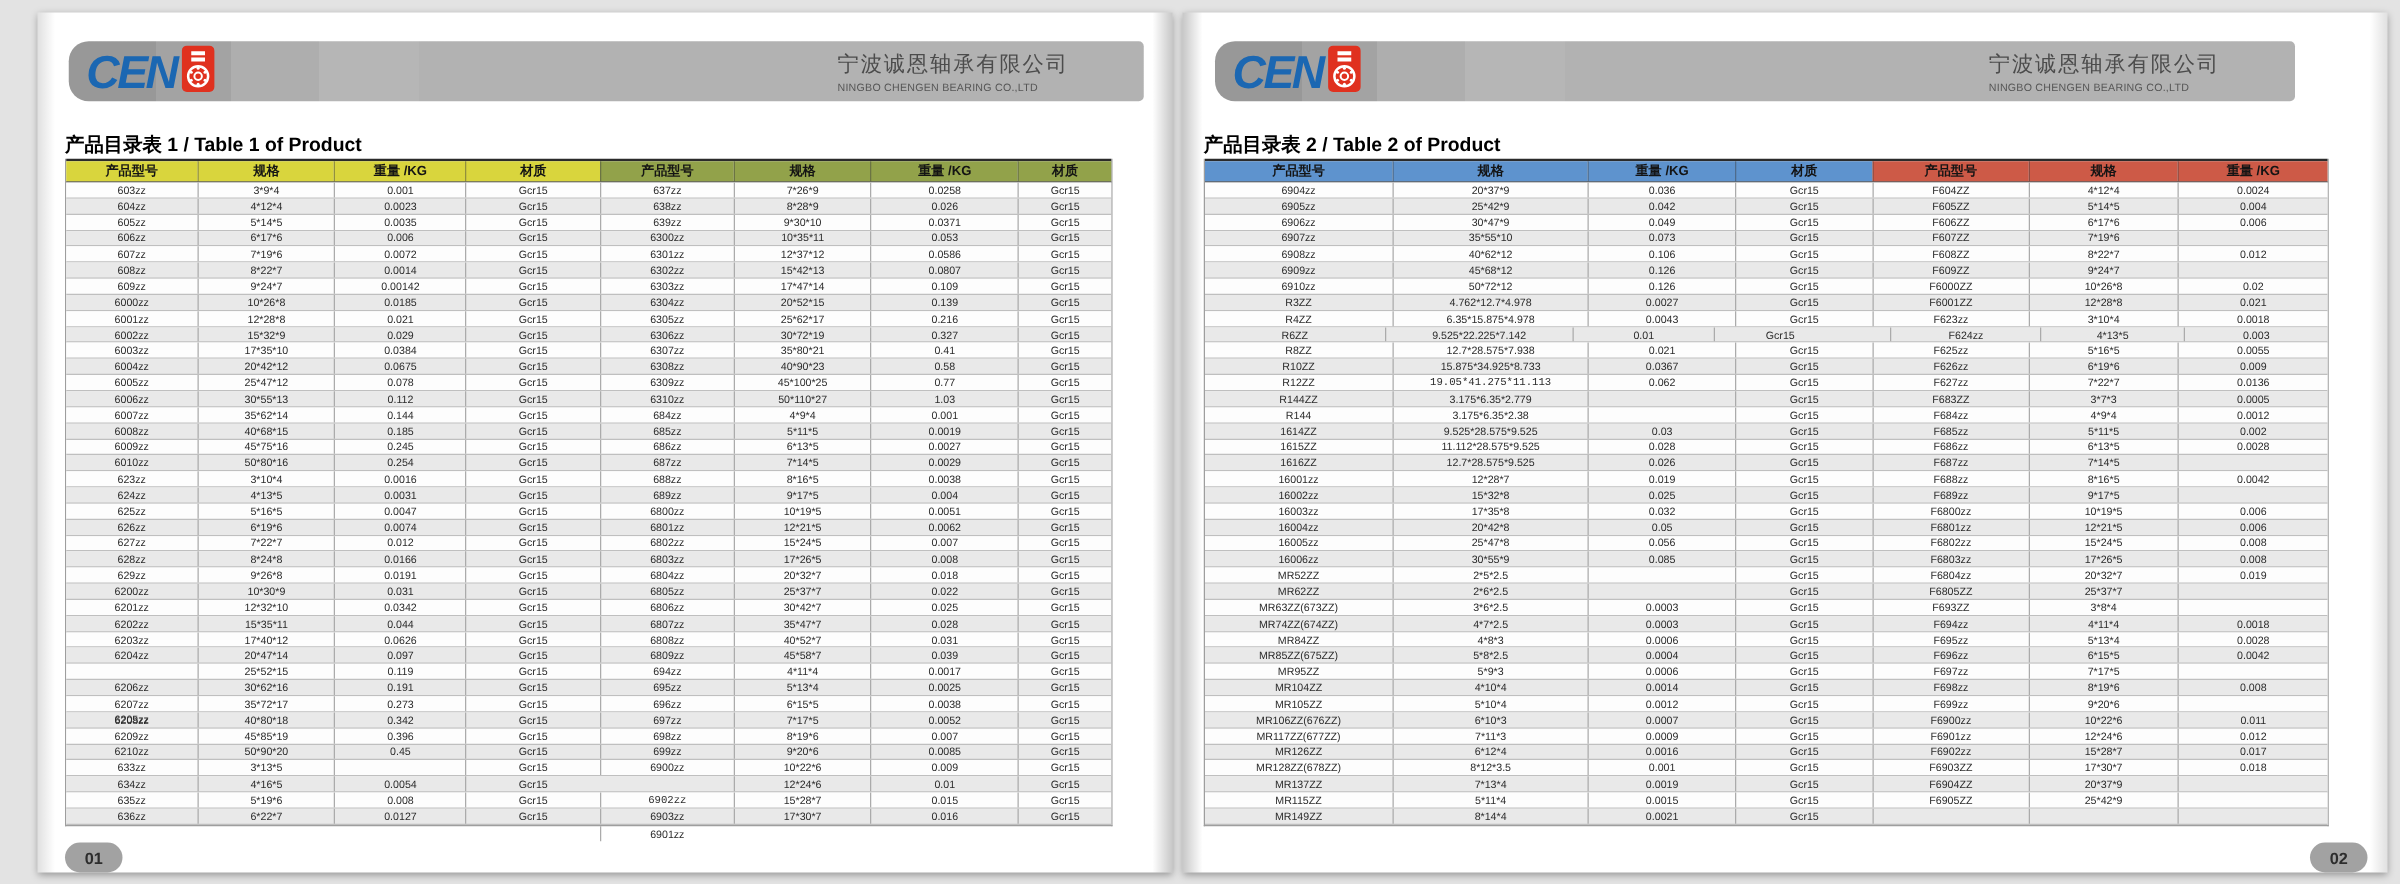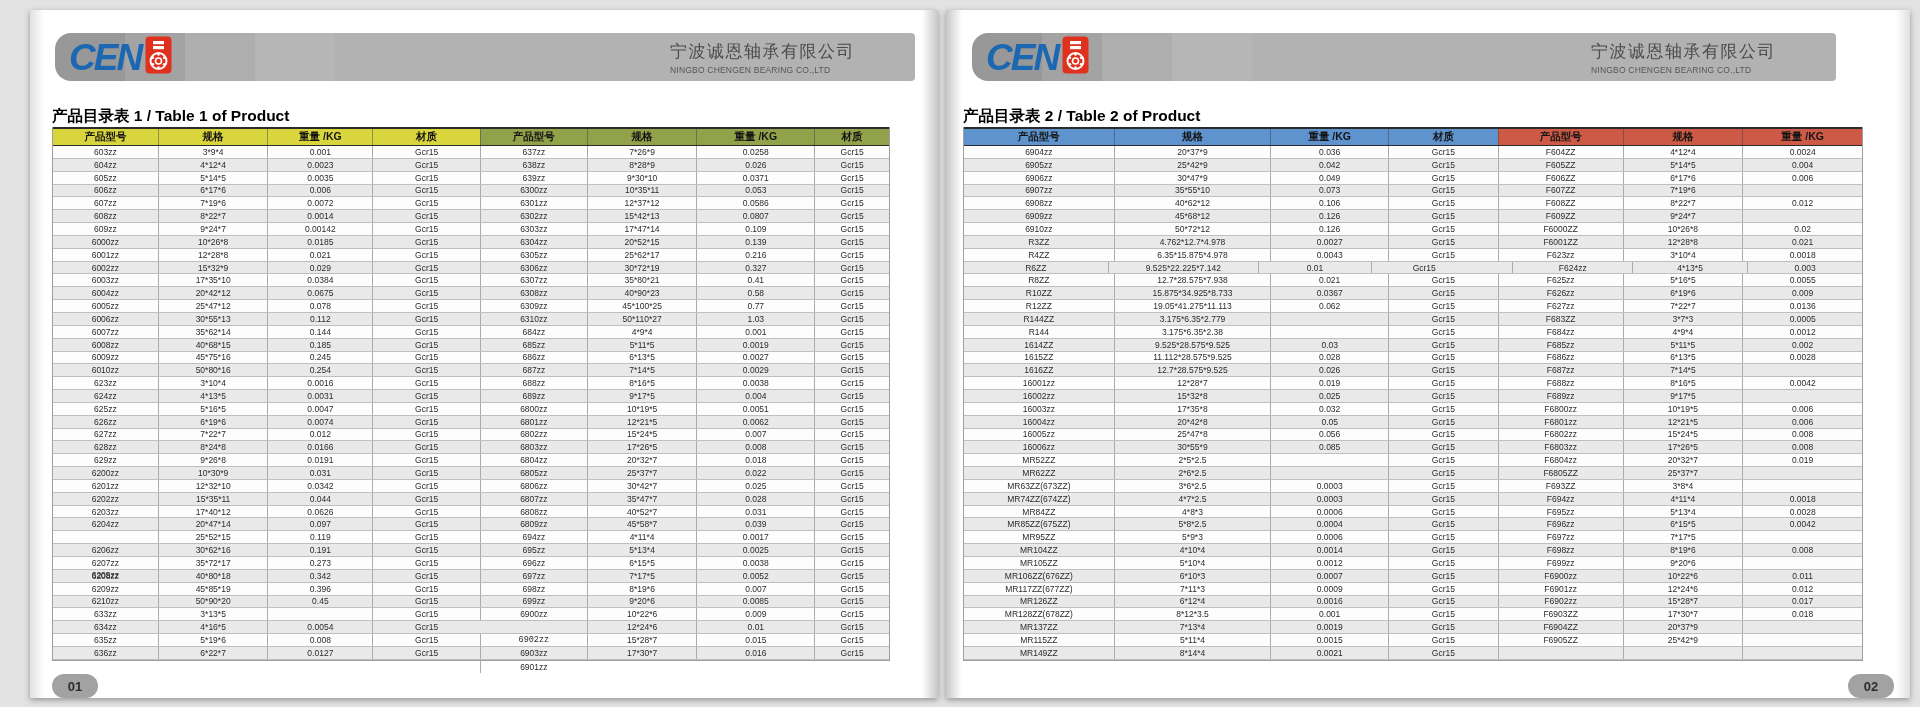--- a/index.html
+++ b/index.html
@@ -649,21 +649,21 @@
         <div class="td" style="width: 150px;">R10ZZ</div>
         <div class="td" style="width: 157px;">15.875*34.925*8.733</div>
         <div class="td" style="width: 118px;">0.0367</div>
         <div class="td" style="width: 110px;">Gcr15</div>
         <div class="td" style="width: 125px;">F626zz</div>
         <div class="td" style="width: 120px;">6*19*6</div>
         <div class="td" style="width: 120px;">0.009</div>
       </div>
       <div class="trow">
         <div class="td" style="width: 150px;">R12ZZ</div>
-        <div class="td" style="width: 157px;">19.05*41.275*11.113</div>
+        <div class="td" style="width: 157px; font-family: Liberation Mono, monospace;">19.05*41.275*11.113</div>
         <div class="td" style="width: 118px;">0.062</div>
         <div class="td" style="width: 110px;">Gcr15</div>
         <div class="td" style="width: 125px;">F627zz</div>
         <div class="td" style="width: 120px;">7*22*7</div>
         <div class="td" style="width: 120px;">0.0136</div>
       </div>
       <div class="trow alt">
         <div class="td" style="width: 150px;">R144ZZ</div>
         <div class="td" style="width: 157px;">3.175*6.35*2.779</div>
         <div class="td" style="width: 118px;"></div>

